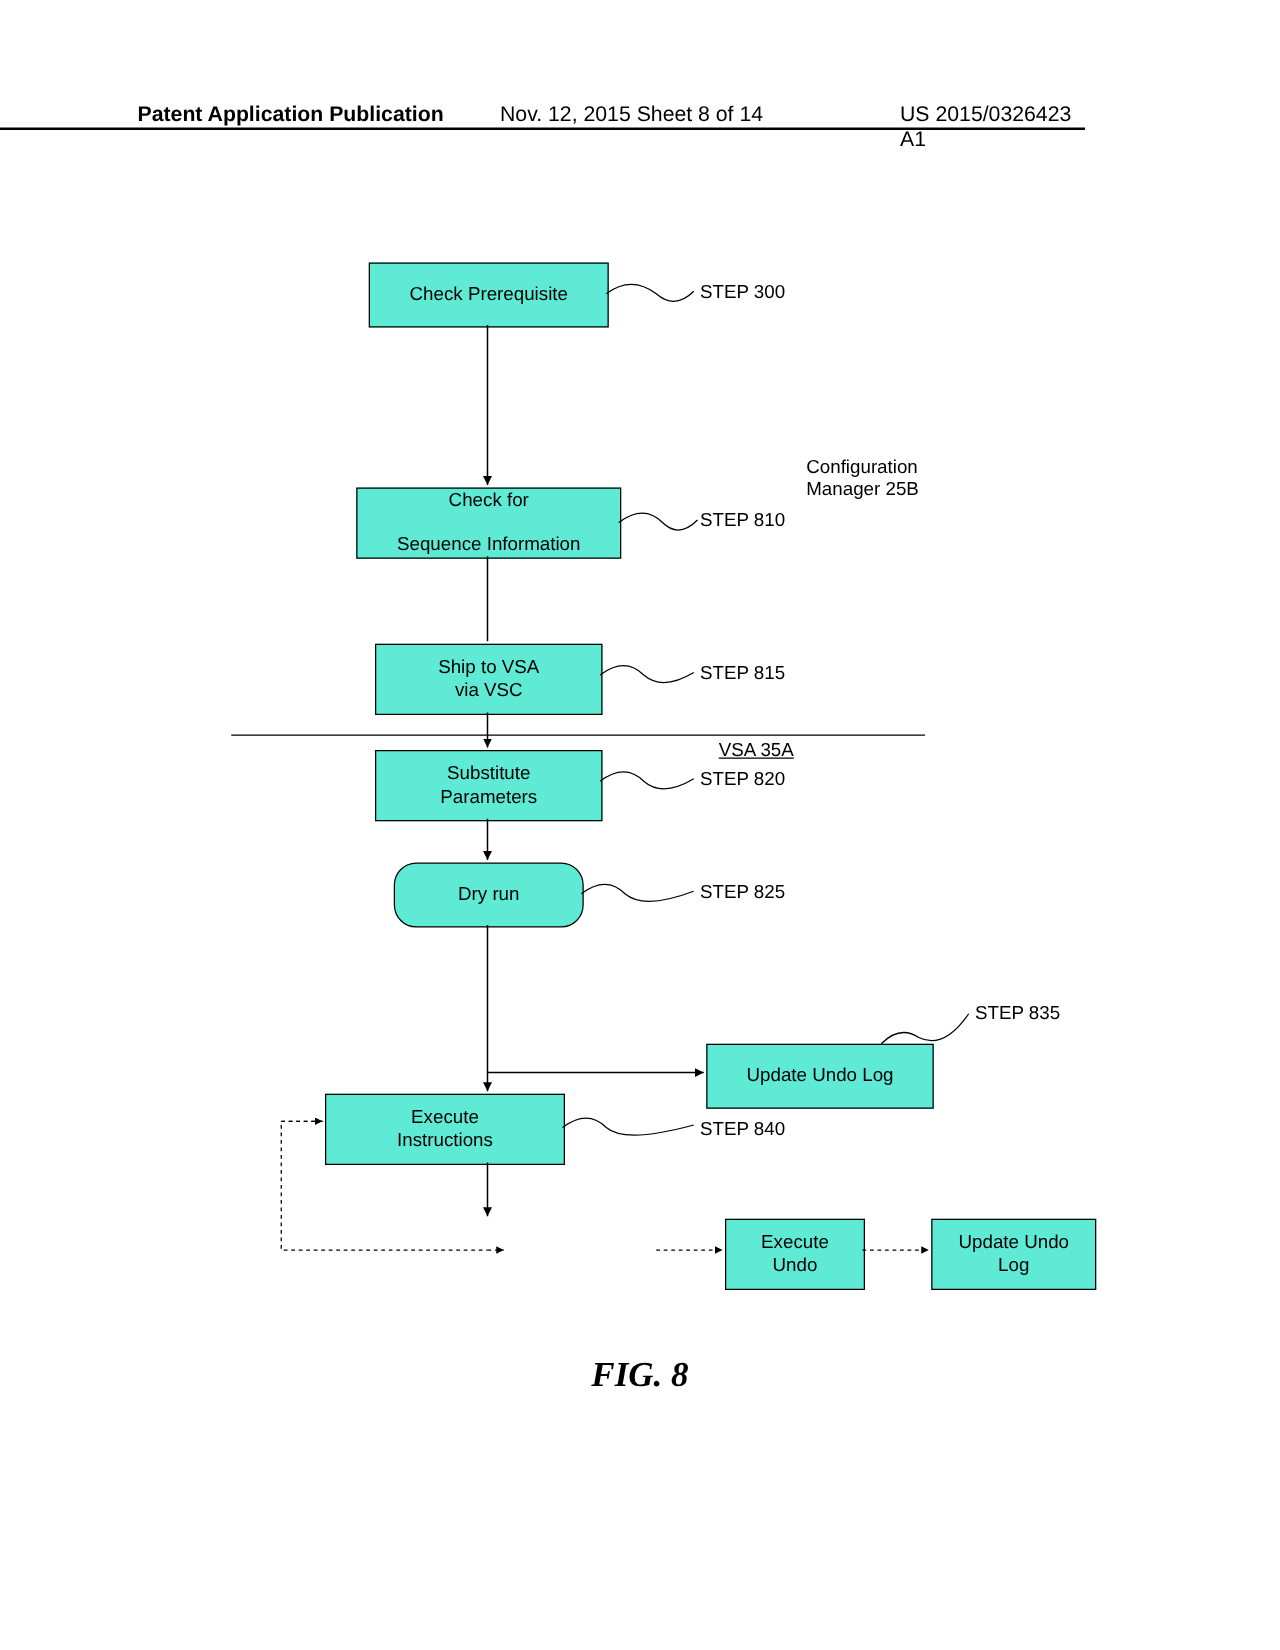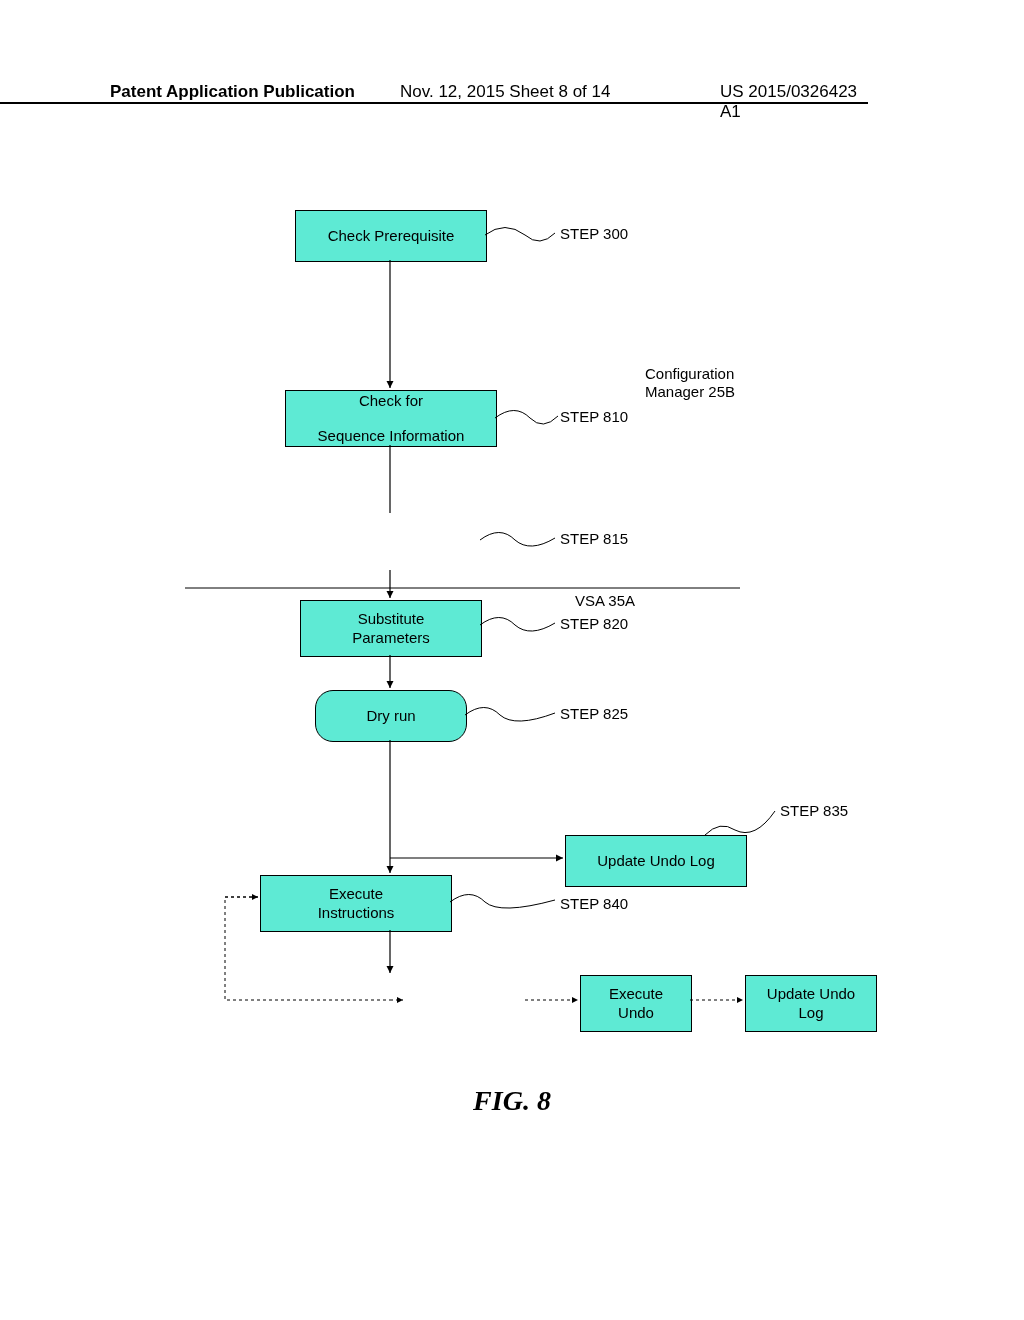--- a/index.html
+++ b/index.html
@@ -95,20 +95,24 @@
 
   <div class="box" style="left:165px; top:20px; width:190px; height:50px;">
     <span>Check Prerequisite</span>
   </div>
 
   <div class="box" style="left:155px; top:200px; width:210px; height:55px;gap:16px;">
     <span>Check for</span>
     <span>Sequence Information</span>
   </div>
 
+  <div class="box" style="left:170px; top:325px; width:180px; height:55px;">
+    <span>Ship to VSA</span>
+    <span>via VSC</span>
+  </div>
 
   <div class="box" style="left:170px; top:410px; width:180px; height:55px;">
     <span>Substitute</span>
     <span>Parameters</span>
   </div>
 
   <div class="box" style="left:185px; top:500px; width:150px; height:50px;border-radius:18px;">
     <span>Dry run</span>
   </div>
 
@@ -135,21 +139,21 @@
   <span class="label" style="left:430px; top:35px;">STEP 300</span>
   <span class="label" style="left:430px; top:218px;">STEP 810</span>
   <span class="label" style="left:430px; top:340px;">STEP 815</span>
   <span class="label" style="left:430px; top:425px;">STEP 820</span>
   <span class="label" style="left:430px; top:515px;">STEP 825</span>
   <span class="label" style="left:650px; top:612px;">STEP 835</span>
   <span class="label" style="left:430px; top:705px;">STEP 840</span>
 
   <span class="label" style="left:515px; top:175px;">Configuration</span>
   <span class="label" style="left:515px; top:193px;">Manager 25B</span>
-  <span class="label" style="left:445px; top:402px;">VSA 35A</span>
+  <span class="label" style="left:445px; top:402px;text-decoration:underline;">VSA 35A</span>
 
   <svg class="overlay">
     <defs>
       <marker id="arrow" markerWidth="8" markerHeight="8" refX="6" refY="3" orient="auto">
         <path d="M0,0 L6,3 L0,6 Z" fill="#000"></path>
       </marker>
     </defs>
 
     <line x1="260" y1="70" x2="260" y2="198" stroke="#000" stroke-width="1.2" marker-end="url(#arrow)"></line>
     <line x1="260" y1="255" x2="260" y2="323" stroke="#000" stroke-width="1.2"></line>

